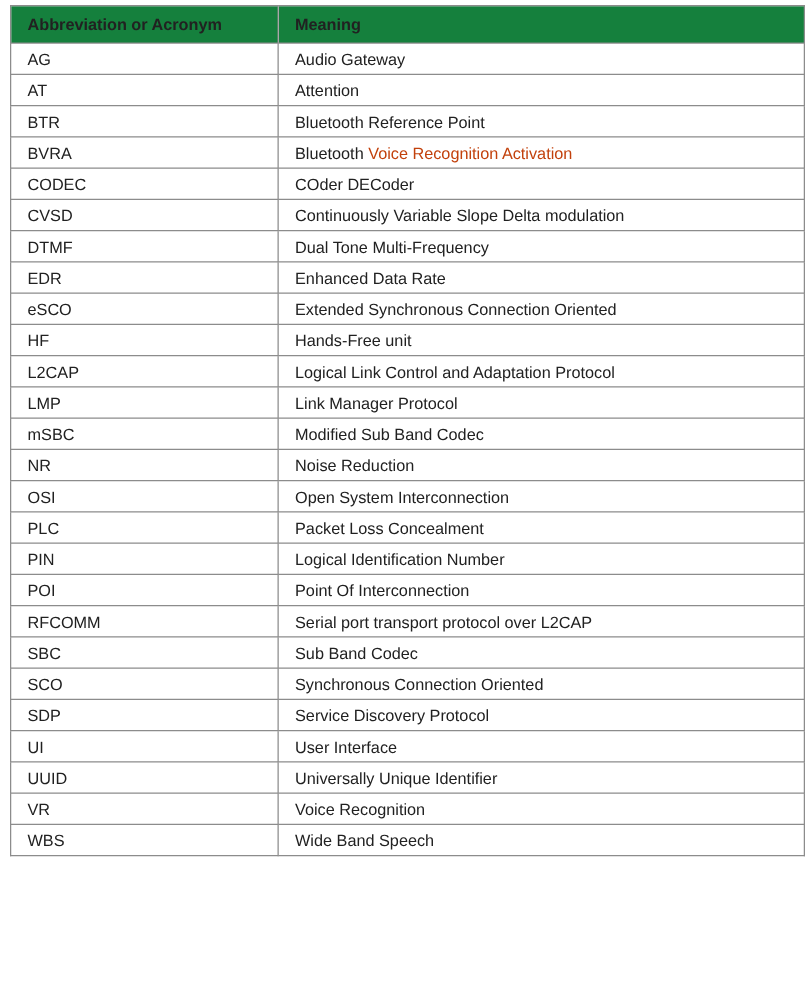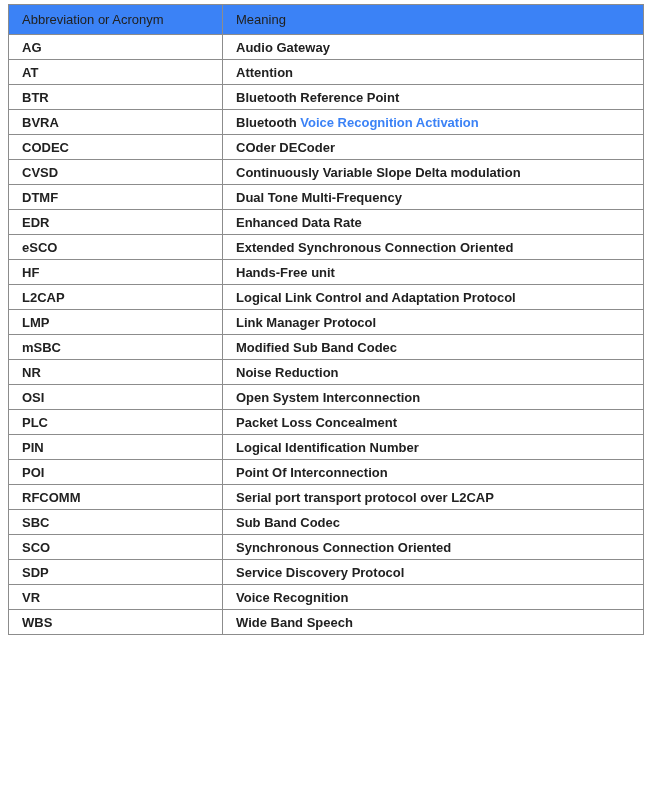--- a/index.html
+++ b/index.html
@@ -23,32 +23,31 @@
     border: 1px solid #8c8c8c;
     font-size: 13px;
     color: #212121;
     text-align: left;
     vertical-align: middle;
     padding: 0 8px 0 13px;
     overflow: hidden;
     white-space: nowrap;
   }
   .abbr-table th {
-    background: #3b82f6;
-    font-weight: normal;
+    background: #15803d;
+    font-weight: bold;
     height: 29px;
   }
   .abbr-table td {
     background: #ffffff;
     height: 24px;
-    font-weight: bold;
   }
   col.c1 { width: 214px; }
   col.c2 { width: 421px; }
-  .muted { color: #3b82f6; }
+  .muted { color: #c2410c; }
 </style>
 </head>
 <body>
 
 <table class="abbr-table">
   <colgroup>
     <col class="c1">
     <col class="c2">
   </colgroup>
   <thead>
@@ -140,20 +139,28 @@
       </tr>
       <tr>
         <td>SCO</td>
         <td>Synchronous Connection Oriented</td>
       </tr>
       <tr>
         <td>SDP</td>
         <td>Service Discovery Protocol</td>
       </tr>
       <tr>
+        <td>UI</td>
+        <td>User Interface</td>
+      </tr>
+      <tr>
+        <td>UUID</td>
+        <td>Universally Unique Identifier</td>
+      </tr>
+      <tr>
         <td>VR</td>
         <td>Voice Recognition</td>
       </tr>
       <tr>
         <td>WBS</td>
         <td>Wide Band Speech</td>
       </tr>
     </tbody>
 </table>
 

